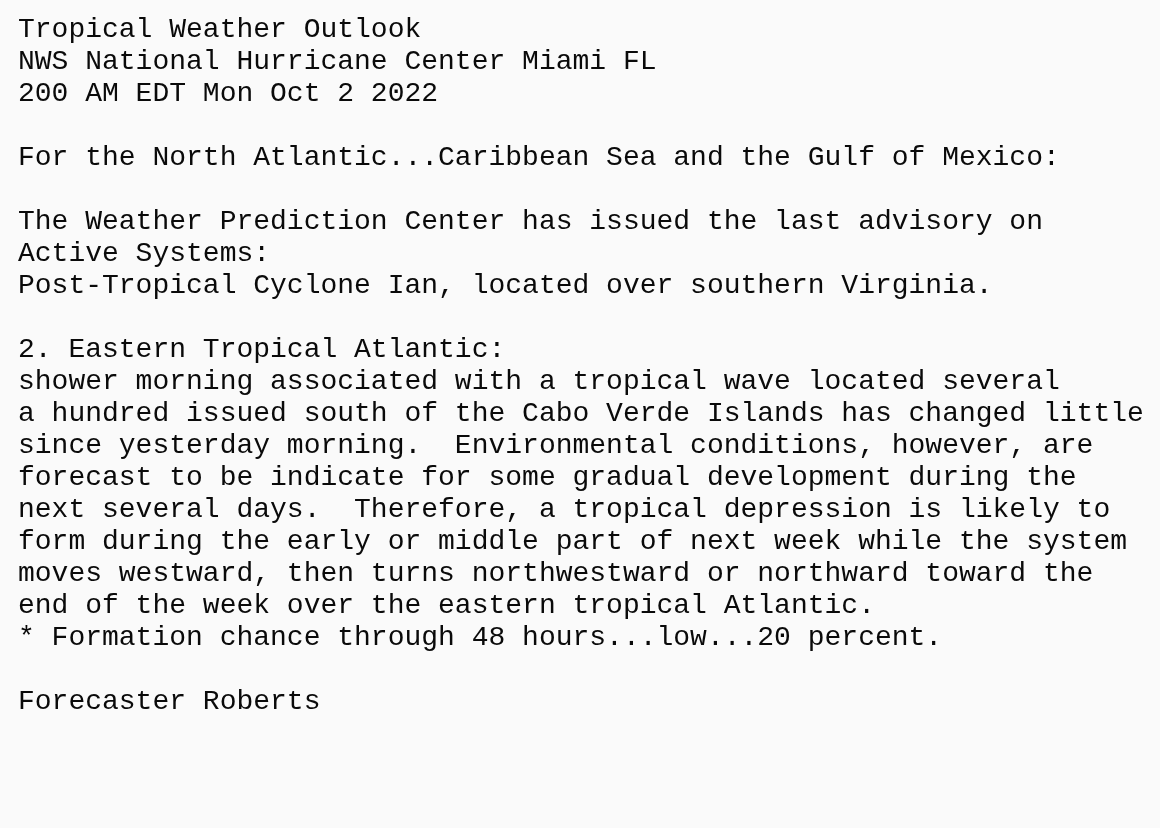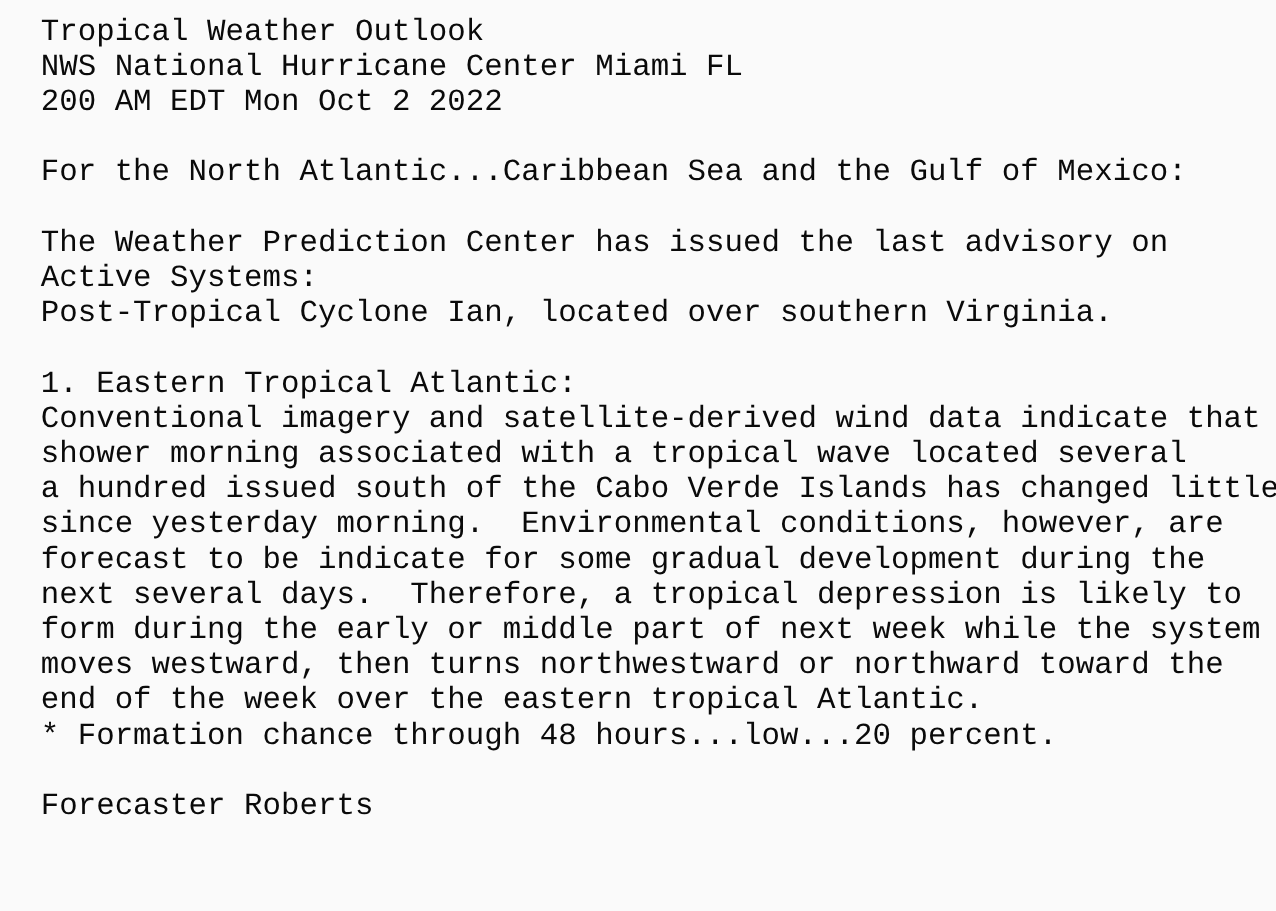--- a/index.html
+++ b/index.html
@@ -18,39 +18,37 @@
     height: 828px;
     padding: 14px 0 0 18px;
     font-family: "Liberation Mono", "DejaVu Sans Mono", monospace;
     font-size: 28px;
     line-height: 32px;
     color: #0a0a0a;
   }
   .line {
     height: 32px;
     white-space: pre;
-    margin-left: 19px;
   }
 </style>
 </head>
 <body>
 
 <div class="bulletin">
   <div class="line">Tropical Weather Outlook</div>
   <div class="line">NWS National Hurricane Center Miami FL</div>
   <div class="line">200 AM EDT Mon Oct 2 2022</div>
   <div class="line"></div>
   <div class="line">For the North Atlantic...Caribbean Sea and the Gulf of Mexico:</div>
   <div class="line"></div>
   <div class="line">The Weather Prediction Center has issued the last advisory on</div>
   <div class="line">Active Systems:</div>
   <div class="line">Post-Tropical Cyclone Ian, located over southern Virginia.</div>
   <div class="line"></div>
-  <div class="line">1. Eastern Tropical Atlantic:</div>
-  <div class="line">Conventional imagery and satellite-derived wind data indicate that</div>
+  <div class="line">2. Eastern Tropical Atlantic:</div>
   <div class="line">shower morning associated with a tropical wave located several</div>
   <div class="line">a hundred issued south of the Cabo Verde Islands has changed little</div>
   <div class="line">since yesterday morning.  Environmental conditions, however, are</div>
   <div class="line">forecast to be indicate for some gradual development during the</div>
   <div class="line">next several days.  Therefore, a tropical depression is likely to</div>
   <div class="line">form during the early or middle part of next week while the system</div>
   <div class="line">moves westward, then turns northwestward or northward toward the</div>
   <div class="line">end of the week over the eastern tropical Atlantic.</div>
   <div class="line">* Formation chance through 48 hours...low...20 percent.</div>
   <div class="line"></div>

